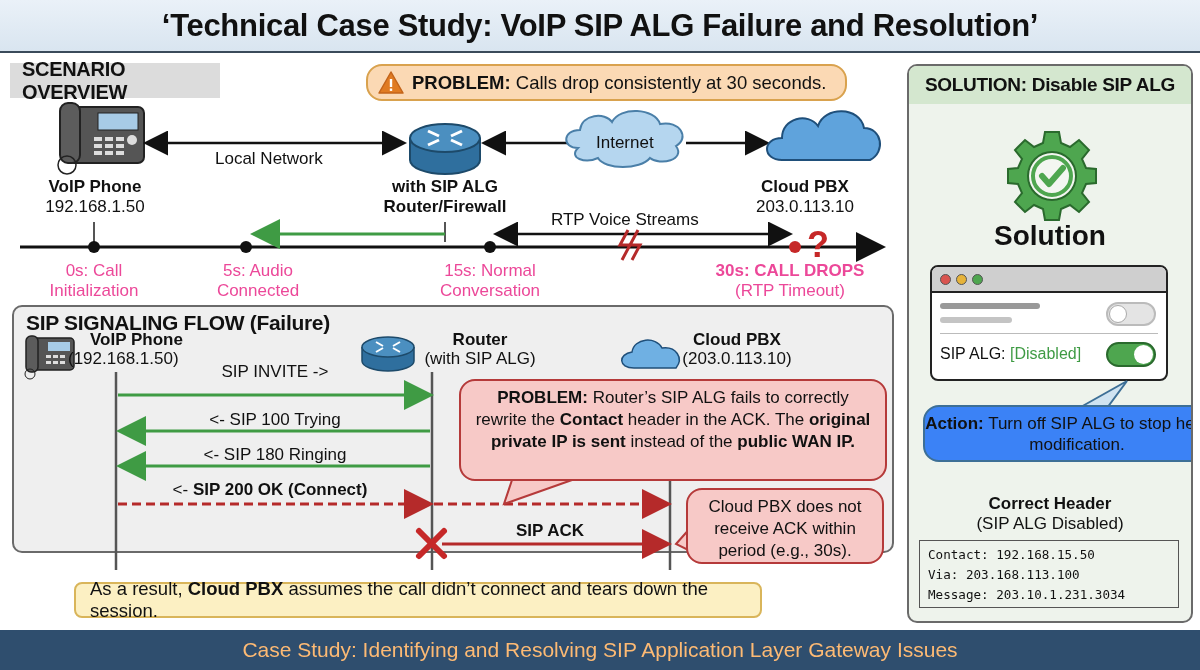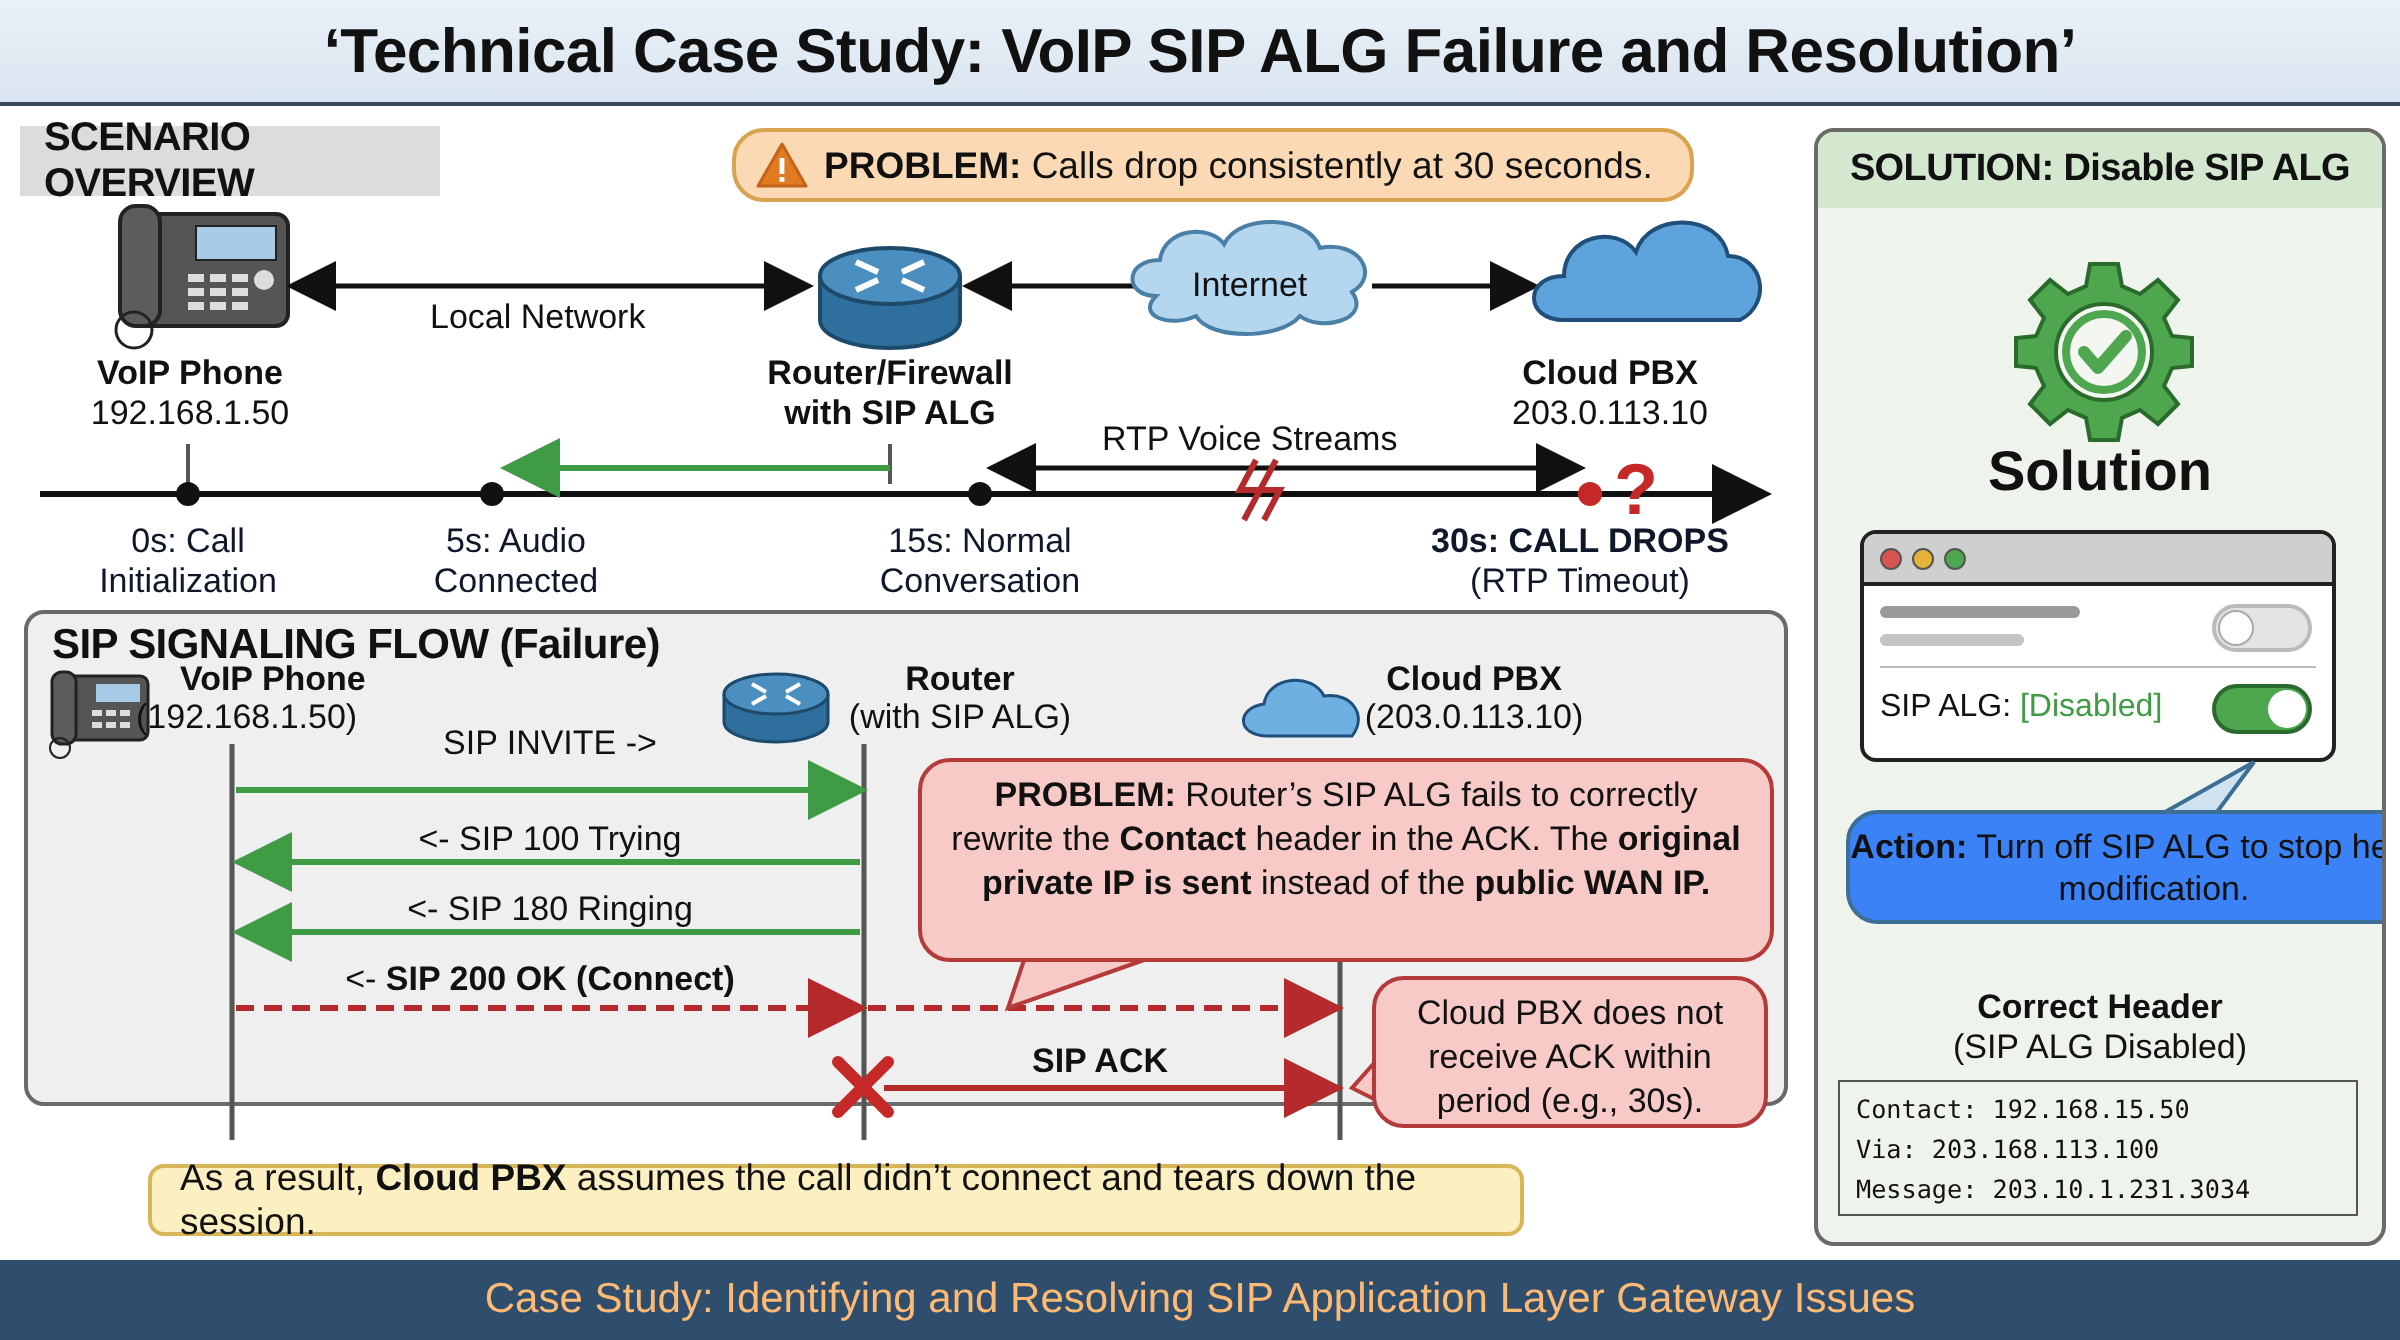--- a/index.html
+++ b/index.html
@@ -6,21 +6,21 @@
   html, body { width: 1200px; height: 670px; overflow: hidden; background: #ffffff; }
   body { font-family: "Liberation Sans", sans-serif; color: #111; position: relative; }
   .abs { position: absolute; }
   .title-bar { left: 0; top: 0; width: 1200px; height: 53px; background: linear-gradient(#eaf1f8, #d9e5f0); border-bottom: 2px solid #3a4a5a; display: flex; align-items: center; justify-content: center; }
   .title-bar h1 { font-size: 31px; font-weight: bold; letter-spacing: -0.3px; }
   .section-label { left: 10px; top: 63px; width: 210px; height: 35px; background: #dcdcdc; font-weight: bold; font-size: 20px; display: flex; align-items: center; padding-left: 12px; letter-spacing: -0.3px; }
   .problem-banner { left: 366px; top: 64px; width: 481px; height: 37px; background: #fbd9b4; border: 2px solid #d9a24e; border-radius: 16px; display: flex; align-items: center; font-size: 18.5px; padding-left: 10px; gap: 8px; }
   .problem-banner b { font-weight: bold; }
   .node-label { text-align: center; font-size: 17px; line-height: 20px; }
   .node-label b { display: block; font-size: 17px; }
-  .tl-label { text-align: center; font-size: 17px; line-height: 20px; color: #0f172a; }
+  .tl-label { text-align: center; font-size: 17px; line-height: 20px; color: #ec4899; }
   .sig-panel { left: 12px; top: 305px; width: 882px; height: 248px; background: #efefef; border: 2px solid #6a6a6a; border-radius: 10px; }
   .sig-title { left: 26px; top: 311px; font-size: 21px; font-weight: bold; letter-spacing: -0.3px; }
   .msg { font-size: 17px; text-align: center; }
   .callout-red { background: #f7c9c7; border: 2px solid #b53a3a; border-radius: 16px; text-align: center; font-size: 17px; line-height: 22px; }
   .result-bar { left: 74px; top: 582px; width: 688px; height: 36px; background: #fcf0c3; border: 2px solid #d9b55a; border-radius: 8px; font-size: 18.5px; display: flex; align-items: center; padding-left: 14px; }
   .sol-panel { left: 907px; top: 64px; width: 286px; height: 559px; background: #eef3ec; border: 2px solid #6a6a6a; border-radius: 10px; overflow: hidden; }
   .sol-head { left: 0; top: 0; width: 100%; height: 38px; background: #d4e7cf; font-weight: bold; font-size: 19px; display: flex; align-items: center; justify-content: center; letter-spacing: -0.3px; }
   .win { left: 21px; top: 199px; width: 238px; height: 116px; background: #fff; border: 2px solid #222; border-radius: 8px; overflow: hidden; }
   .win-bar { height: 26px; background: #cfcfcf; border-bottom: 2px solid #222; display: flex; align-items: center; padding-left: 8px; gap: 5px; }
   .dot { width: 11px; height: 11px; border-radius: 50%; border: 1px solid #555; }
@@ -114,22 +114,22 @@
   <circle cx="795" cy="147" r="6" fill="#c62828"></circle>
   <g>
       <text x="818" y="157" font-size="36" font-weight="bold" fill="#c62828" text-anchor="middle" font-family="Liberation Sans, sans-serif">?</text>
     </g>
 </svg>
 
 <div class="abs node-label" style="left:20px;top:177px;width:150px;">
   <b>VoIP Phone</b><span>192.168.1.50</span>
 </div>
 <div class="abs node-label" style="left:360px;top:177px;width:170px;">
-  <b>Router/Firewall</b>
-    <b>with SIP ALG</b>
+  <b>with SIP ALG</b>
+    <b>Router/Firewall</b>
 </div>
 <div class="abs node-label" style="left:740px;top:177px;width:130px;">
   <b>Cloud PBX</b><span>203.0.113.10</span>
 </div>
 <div class="abs" style="left:215px;top:149px;font-size:17px;">Local Network</div>
 <div class="abs" style="left:596px;top:133px;font-size:17px;">Internet</div>
 <div class="abs" style="left:551px;top:210px;font-size:17px;">RTP Voice Streams</div>
 
 <div class="abs tl-label" style="left:24px;top:261px;width:140px;">
     <div>0s: Call</div>

